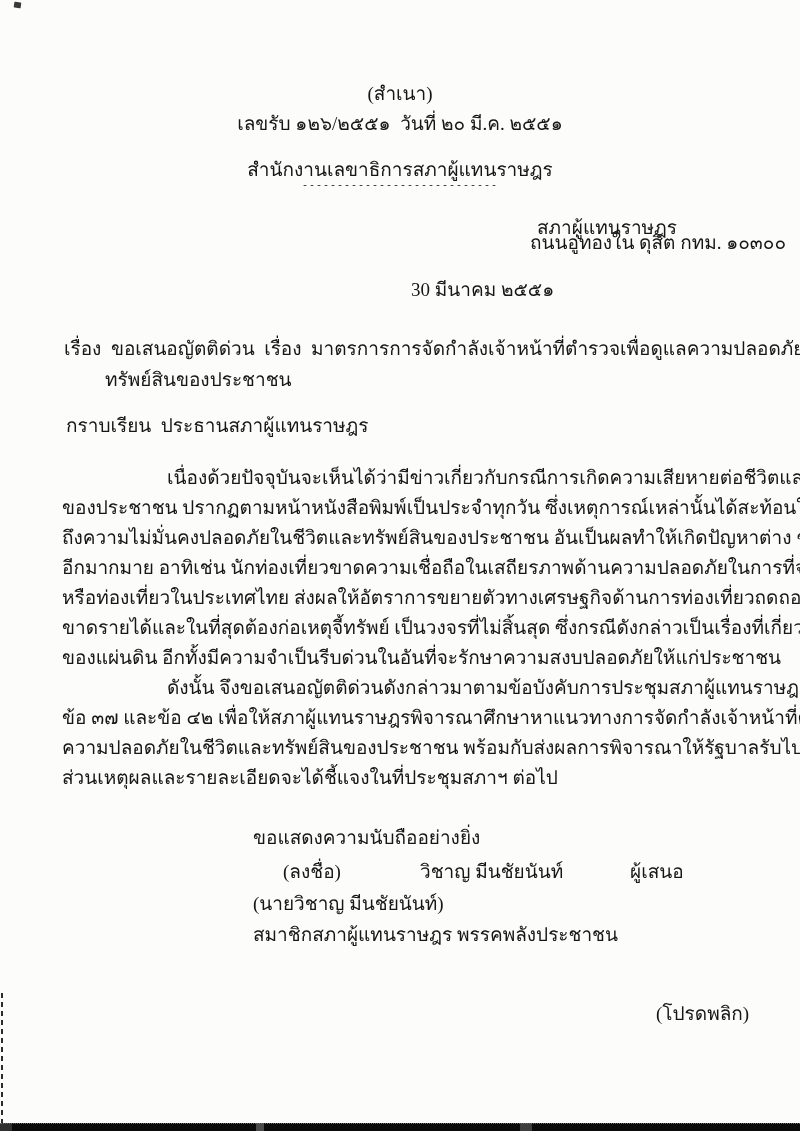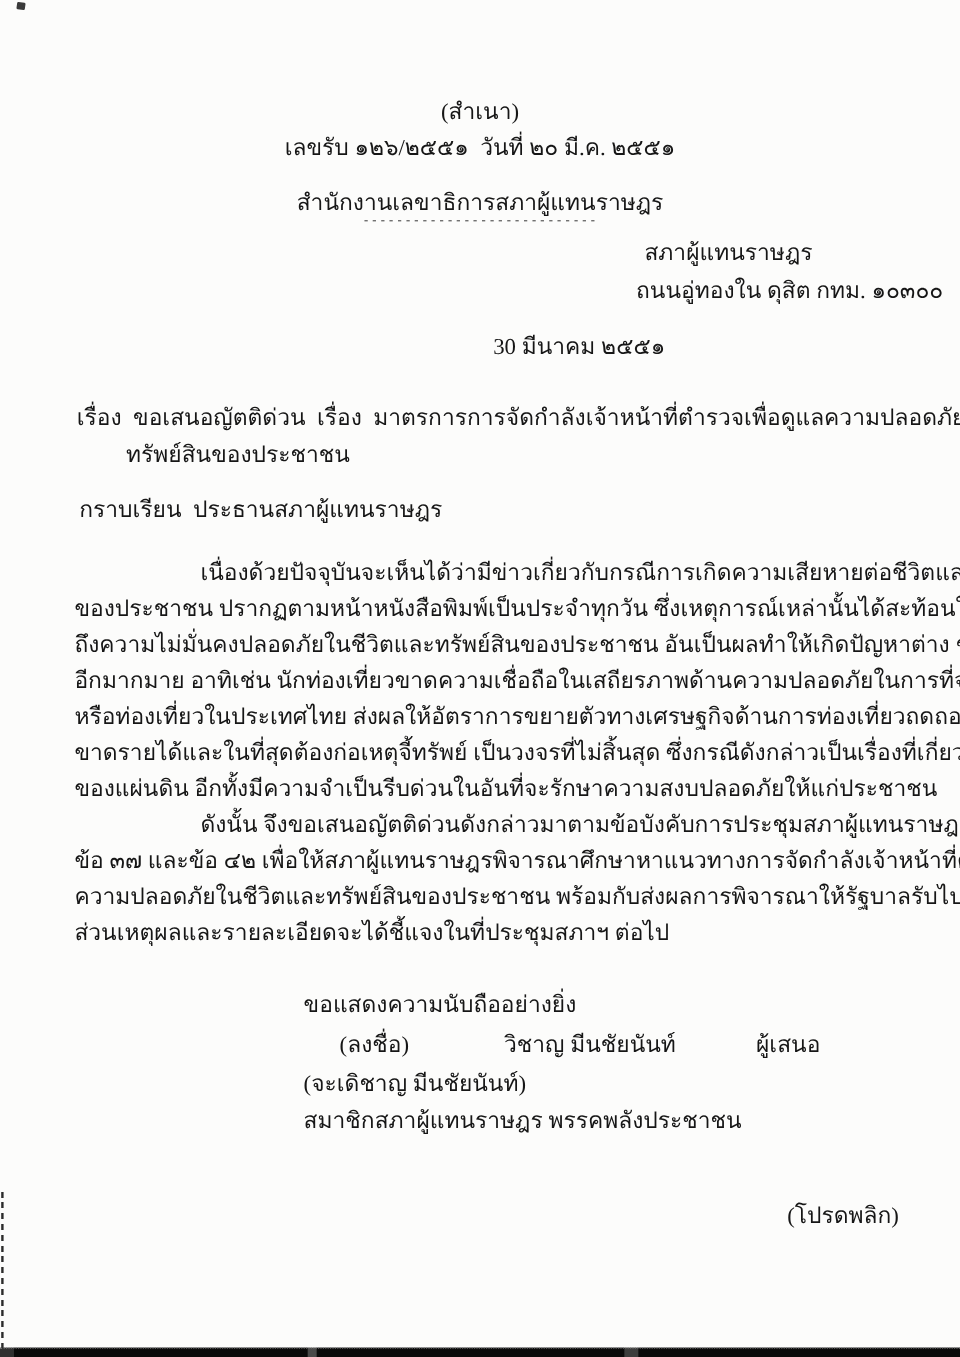--- a/index.html
+++ b/index.html
@@ -78,21 +78,21 @@
 
   <div class="speck"></div>
   <div class="edge-left"></div>
   <div class="edge-bottom"></div>
 
   <div class="line centered" style="top:82px">(สำเนา)</div>
   <div class="line centered" style="top:112px">เลขรับ ๑๒๖/๒๕๕๑  วันที่ ๒๐ มี.ค. ๒๕๕๑</div>
   <div class="line centered" style="top:158px">สำนักงานเลขาธิการสภาผู้แทนราษฎร</div>
   <div class="line centered divider" style="top:174px">----------------------------</div>
 
-  <div class="line" style="left:537px;top:200px">สภาผู้แทนราษฎร</div>
+  <div class="line" style="left:537px;top:216px">สภาผู้แทนราษฎร</div>
   <div class="line" style="left:530px;top:231px">ถนนอู่ทองใน ดุสิต กทม. ๑๐๓๐๐</div>
 
   <div class="line" style="left:411px;top:278px">30 มีนาคม ๒๕๕๑</div>
 
   <div class="line" style="left:64px;top:337px">เรื่อง  ขอเสนอญัตติด่วน  เรื่อง  มาตรการการจัดกำลังเจ้าหน้าที่ตำรวจเพื่อดูแลความปลอดภัยในชีวิตและ</div>
   <div class="line" style="left:66px;top:414px">กราบเรียน  ประธานสภาผู้แทนราษฎร</div>
 
   <div class="line" style="left:105px;top:368px">ทรัพย์สินของประชาชน</div>
 
   <div class="line" style="left:167px;top:466px">เนื่องด้วยปัจจุบันจะเห็นได้ว่ามีข่าวเกี่ยวกับกรณีการเกิดความเสียหายต่อชีวิตและทรัพย์สิน</div>
@@ -106,18 +106,18 @@
   <div class="line" style="left:62px;top:706px">ข้อ ๓๗ และข้อ ๔๒ เพื่อให้สภาผู้แทนราษฎรพิจารณาศึกษาหาแนวทางการจัดกำลังเจ้าหน้าที่ตำรวจดูแล</div>
   <div class="line" style="left:62px;top:736px">ความปลอดภัยในชีวิตและทรัพย์สินของประชาชน พร้อมกับส่งผลการพิจารณาให้รัฐบาลรับไปดำเนินการ</div>
   <div class="line" style="left:62px;top:766px">ส่วนเหตุผลและรายละเอียดจะได้ชี้แจงในที่ประชุมสภาฯ ต่อไป</div>
 
   <div class="line sigcenter" style="top:826px">ขอแสดงความนับถืออย่างยิ่ง</div>
 
   <div class="line" style="left:283px;top:860px">(ลงชื่อ)</div>
   <div class="line" style="left:420px;top:860px">วิชาญ มีนชัยนันท์</div>
   <div class="line" style="left:630px;top:860px">ผู้เสนอ</div>
 
-  <div class="line sigcenter" style="top:892px">(จะเดิชาญ มีนชัยนันท์)</div>
+  <div class="line sigcenter" style="top:892px">(นายวิชาญ มีนชัยนันท์)</div>
   <div class="line sigcenter" style="top:923px">สมาชิกสภาผู้แทนราษฎร พรรคพลังประชาชน</div>
 
   <div class="line turn-note" style="left:656px;top:1002px">(โปรดพลิก)</div>
 
 </div>
 
 </body></html>

